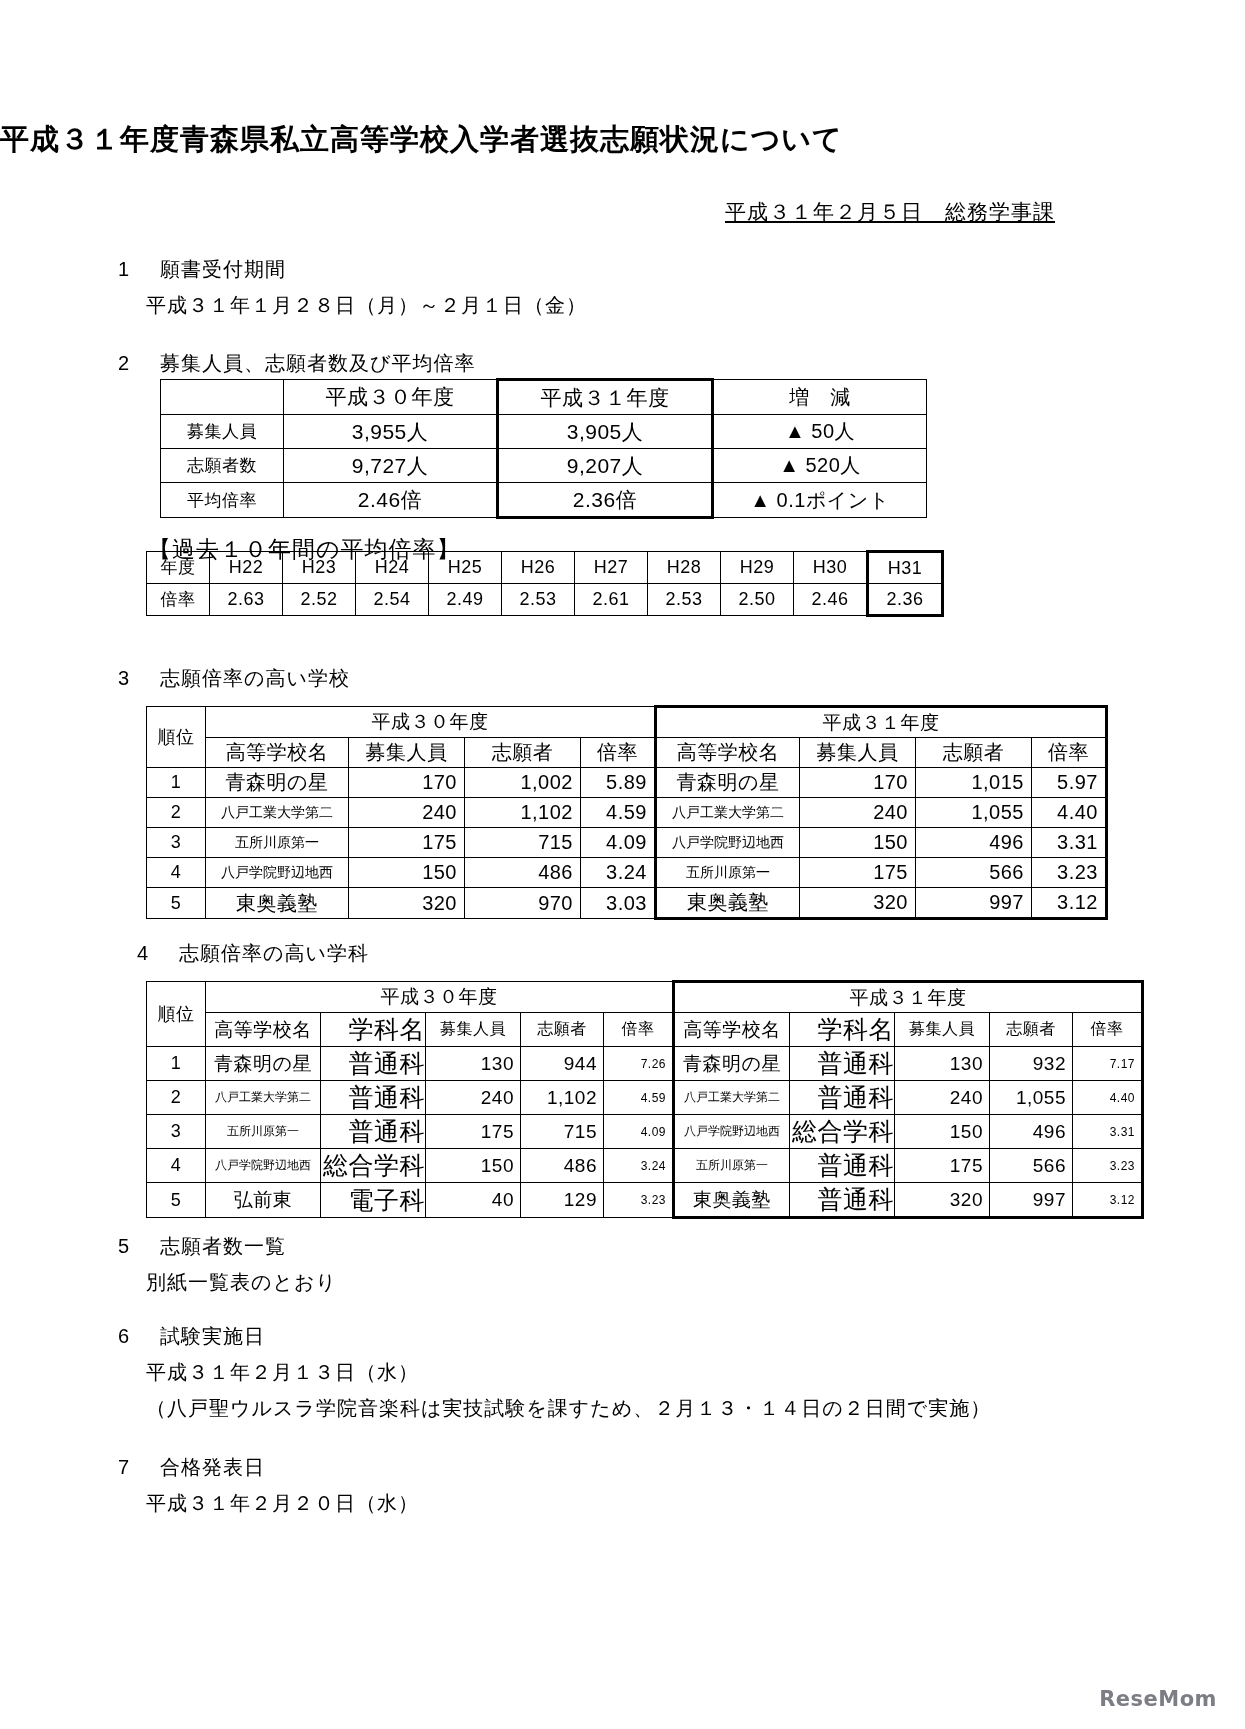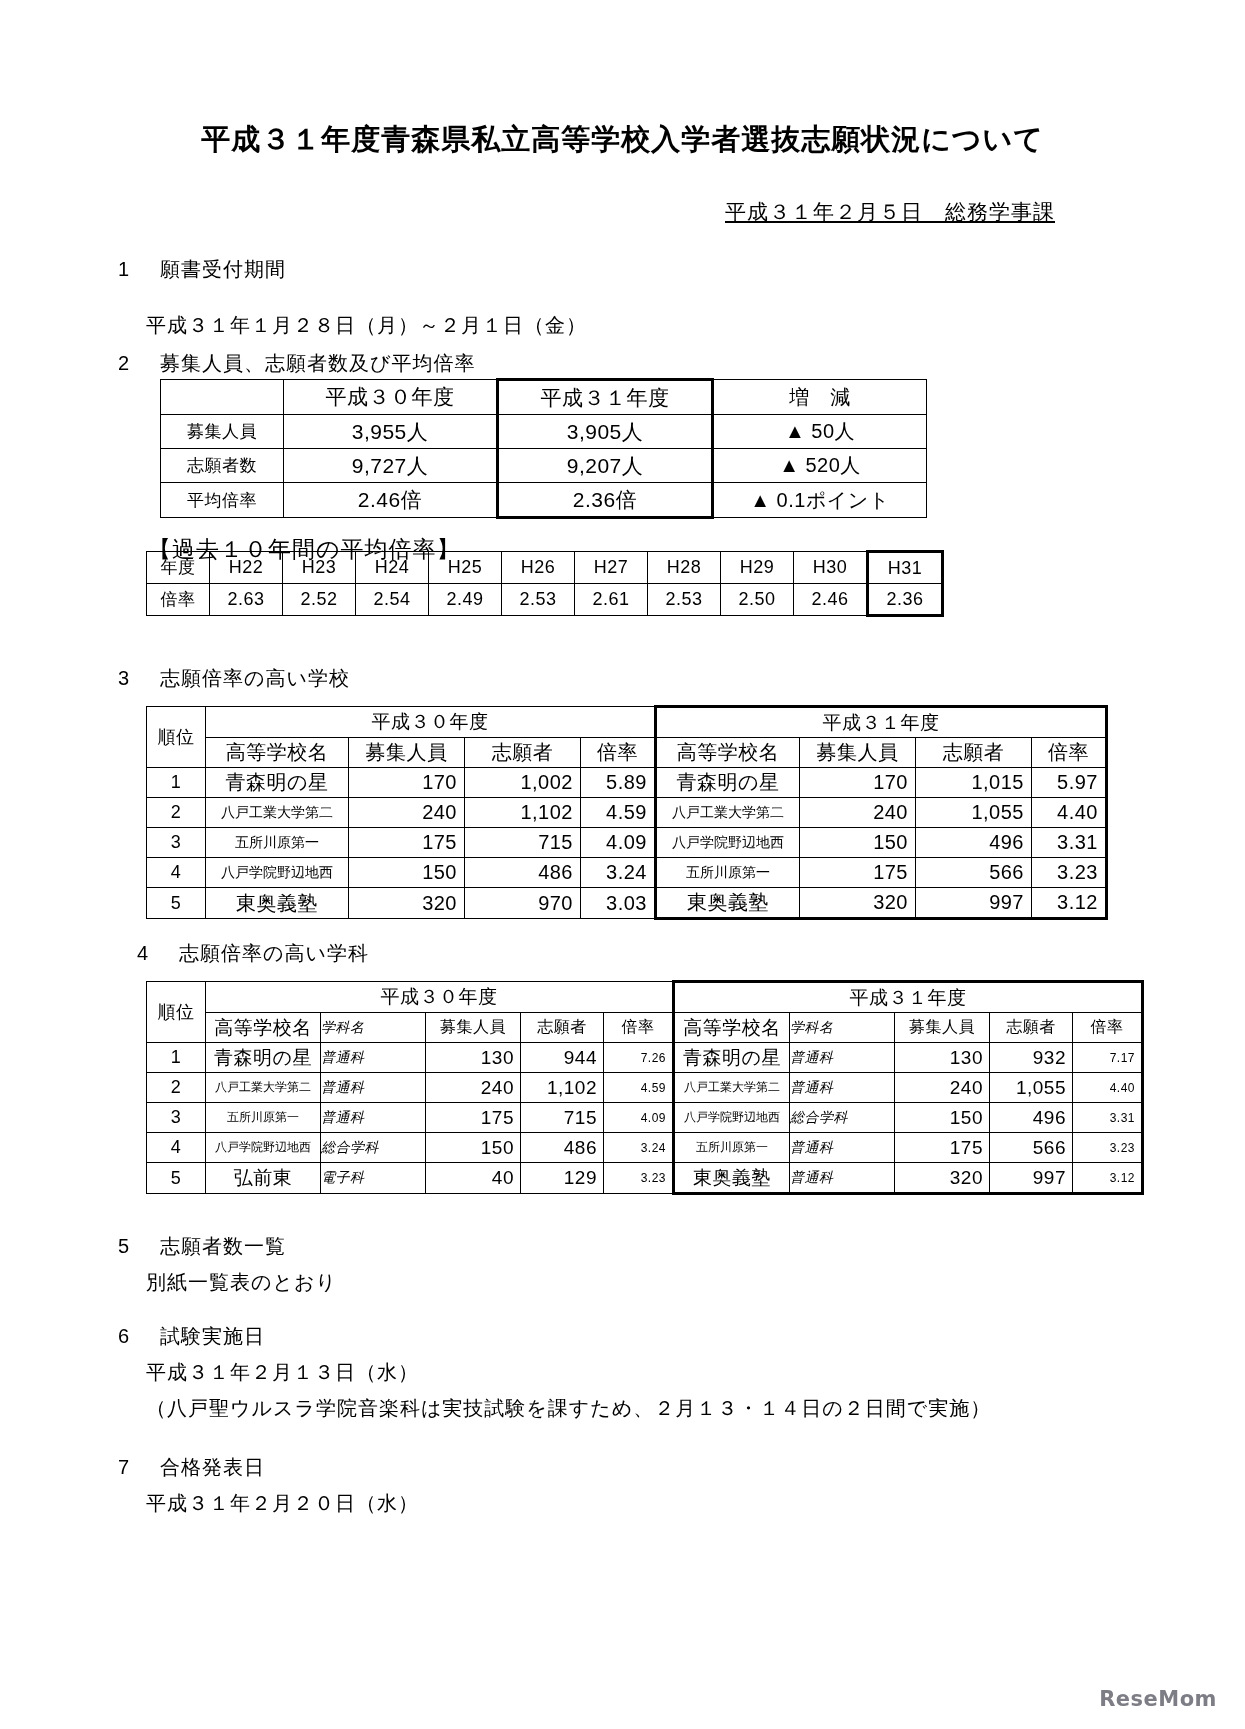--- a/index.html
+++ b/index.html
@@ -8,21 +8,20 @@
     background:#ffffff;
     font-family:"Liberation Sans","DejaVu Sans",sans-serif;
     color:#000000;
     position:relative;
     overflow:hidden;
   }
   .page{position:relative;width:1245px;height:1729px;}
 
   .doc-title{
     position:absolute;top:120px;left:0;width:1245px;
-    text-align:center;
     font-size:29px;font-weight:bold;letter-spacing:1px;
   }
   .doc-date{
     position:absolute;top:198px;left:0;width:1055px;
     text-align:right;
     font-size:21px;letter-spacing:1px;text-decoration:underline;
   }
 
   .sec{position:absolute;font-size:20px;letter-spacing:1px;white-space:nowrap;}
   .sec-num{display:inline-block;width:42px;}
@@ -68,21 +67,21 @@
   #t-school .c-rate{width:66px;text-align:right;padding-right:7px;font-size:20px;}
 
   
   #t-dept{top:980px;left:146px;}
   #t-dept td{height:29px;}
   #t-dept .rank{width:58px;font-size:18px;}
   #t-dept .yr{height:29px;font-size:19px;}
   #t-dept .h-sub{height:29px;font-size:17px;}
   #t-dept .c-name{width:114px;text-align:center;font-size:19px;}
   #t-dept .c-name.small{font-size:12px;letter-spacing:0;}
-  #t-dept .c-dept{width:104px;text-align:left;font-size:14px;font-style:italic;}
+  #t-dept .c-dept{width:104px;text-align:right;font-size:25px;}
   #t-dept .c-num{width:88px;text-align:right;padding-right:6px;font-size:19px;}
   #t-dept .c-app{width:76px;text-align:right;padding-right:6px;font-size:19px;}
   #t-dept .c-rate{width:62px;text-align:right;padding-right:6px;font-size:12px;}
 
   .bracket-title{position:absolute;font-size:23px;letter-spacing:1px;}
 
   .watermark{
     position:absolute;right:28px;bottom:18px;
     font-size:21px;font-weight:bold;color:#7d7d85;letter-spacing:0.5px;
     font-family:"DejaVu Sans",sans-serif;
@@ -92,21 +91,21 @@
 <body>
 
 <div class="page">
 
   <div class="doc-title">平成３１年度青森県私立高等学校入学者選抜志願状況について</div>
   <div class="doc-date">平成３１年２月５日　総務学事課</div>
 
   <div class="sec" style="top:256px;left:118px;">
     <span class="sec-num">1</span><span>願書受付期間</span>
   </div>
-  <div class="sec-body" style="top:292px;left:146px;margin-top:20px;">平成３１年１月２８日（月）～２月１日（金）</div>
+  <div class="sec-body" style="top:292px;left:146px;">平成３１年１月２８日（月）～２月１日（金）</div>
 
   <div class="sec" style="top:350px;left:118px;">
     <span class="sec-num">2</span><span>募集人員、志願者数及び平均倍率</span>
   </div>
 
   <table id="t-summary">
     <tbody>
       <tr>
         <td class="c-label"></td>
         <td class="c-val">平成３０年度</td>

